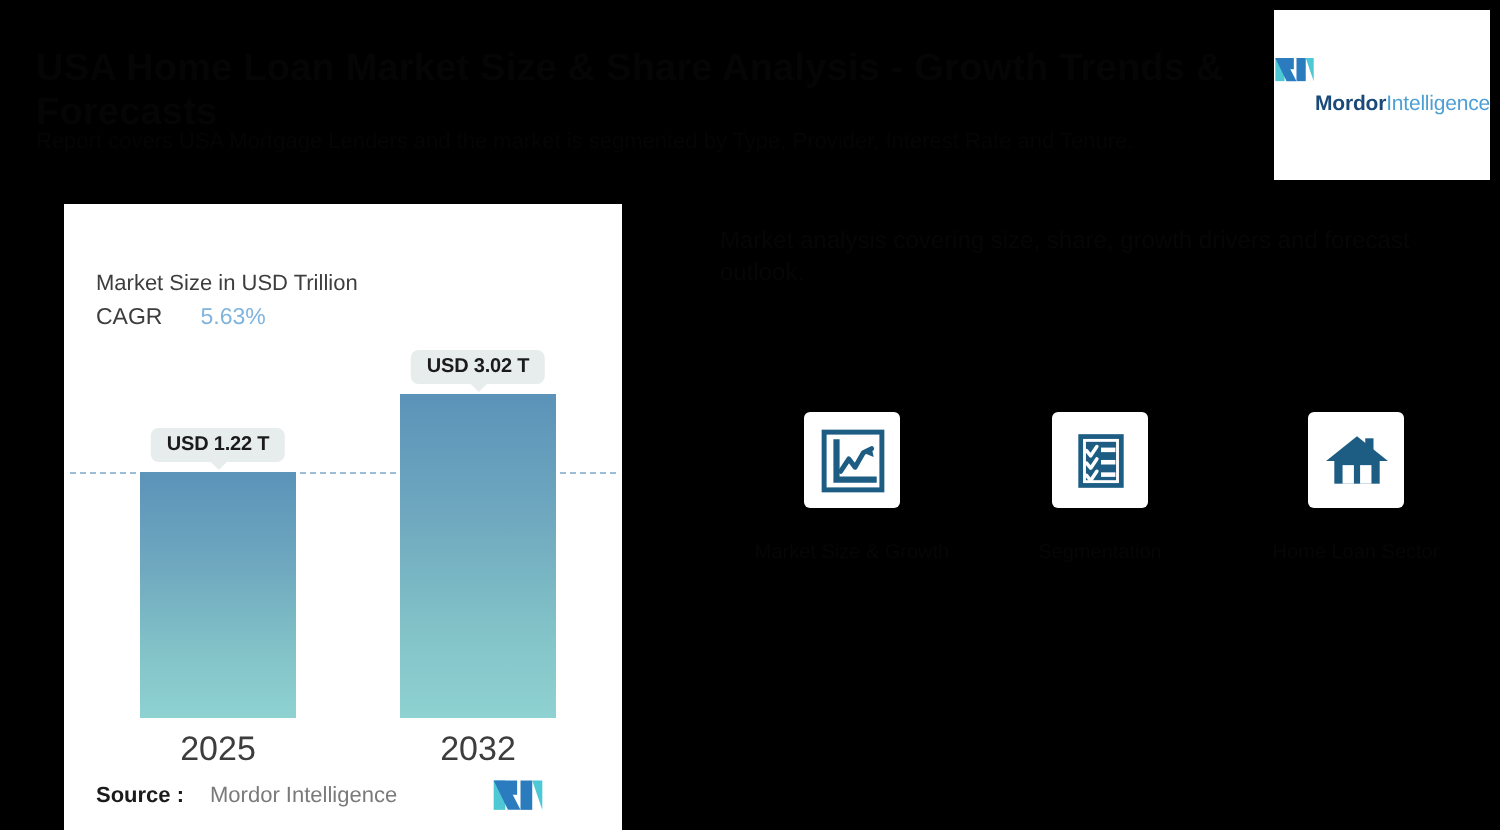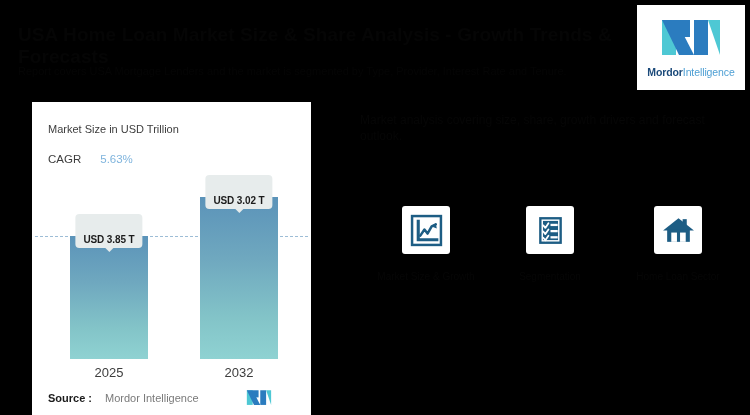--- a/index.html
+++ b/index.html
@@ -42,21 +42,21 @@
     line-height: 14px;
   }
 
   
   #brand-logo {
     position: absolute;
     right: 5px; top: 5px;
     width: 108px; height: 85px;
     background: #ffffff;
     display: flex;
-    flex-direction: column;
+    flex-direction: row;
     align-items: center;
     justify-content: center;
   }
   #brand-logo .mark { width: 62px; height: 40px; }
   #brand-logo .wordmark {
     margin-top: 9px;
     font-size: 10.5px;
     white-space: nowrap;
     letter-spacing: -0.1px;
   }
@@ -74,21 +74,21 @@
   #card-title {
     position: absolute;
     left: 16px; top: 13px;
     font-size: 14.5px;
     font-weight: 700;
     color: #1b1b1b;
     letter-spacing: -0.2px;
   }
   #card-subtitle {
     position: absolute;
-    left: 16px; top: 21px;
+    left: 16px; top: 34px;
     font-size: 11px;
     color: #3d3d3d;
   }
   #cagr-row {
     position: absolute;
     left: 16px; top: 51px;
     font-size: 11.5px;
     color: #3d3d3d;
   }
   #cagr-value { color: #7fb4dd; margin-left: 19px; }
@@ -108,40 +108,40 @@
   }
   .bar {
     position: absolute;
     bottom: 0;
     background: linear-gradient(to bottom, #5b93b9 0%, #6fa8bf 38%, #83c4c8 75%, #8fd2d2 100%);
   }
   .bar-label {
     position: absolute;
     background: #e7ecec;
     border-radius: 4px;
-    padding: 20px 8px 3px 8px;
+    padding: 3px 8px 3px 8px;
     font-size: 10px;
     font-weight: 700;
     color: #1b1b1b;
     white-space: nowrap;
     letter-spacing: -0.1px;
   }
   .bar-label::after {
     content: "";
     position: absolute;
     left: 50%;
     bottom: -4px;
     margin-left: -4px;
     border-left: 4px solid transparent;
     border-right: 4px solid transparent;
     border-top: 4px solid #e7ecec;
   }
   .x-tick {
     position: absolute;
-    font-size: 13px;
+    font-size: 17px;
     color: #3d3d3d;
     text-align: center;
   }
 
   
   #source-row {
     position: absolute;
     left: 16px; bottom: 11px;
     font-size: 11px;
     display: flex;
@@ -214,21 +214,21 @@
   <div id="card-subtitle">Market Size in USD Trillion</div>
   <div id="cagr-row">
     <span>CAGR</span><span id="cagr-value">5.63%</span>
   </div>
 
   <div id="plot-area">
 
     <div class="dashed-line" id="ref-line" style="top: 59px;"></div>
 
     <div class="bar" id="bar-0" style="left: 38px; width: 78px; height: 123px; bottom: 18px;"></div>
-    <div class="bar-label" id="bar-label-0" style="left: 77px; transform: translateX(-50%); top: 37px;">USD 3.85 T</div>
+    <div class="bar-label" id="bar-label-0" style="left: 77px; transform: translateX(-50%); top: 37px;">USD 1.22 T</div>
 
     <div class="bar" id="bar-1" style="left: 168px; width: 78px; height: 162px; bottom: 18px;"></div>
     <div class="bar-label" id="bar-label-1" style="left: 207px; transform: translateX(-50%); top: -2px;">USD 3.02 T</div>
 
     <div class="x-tick" id="tick-0" style="left: 37px; width: 80px; top: 188px;">2025</div>
     <div class="x-tick" id="tick-1" style="left: 167px; width: 80px; top: 188px;">2032</div>
   </div>
 
   <div id="source-row">
     <span id="source-label">Source :</span>

